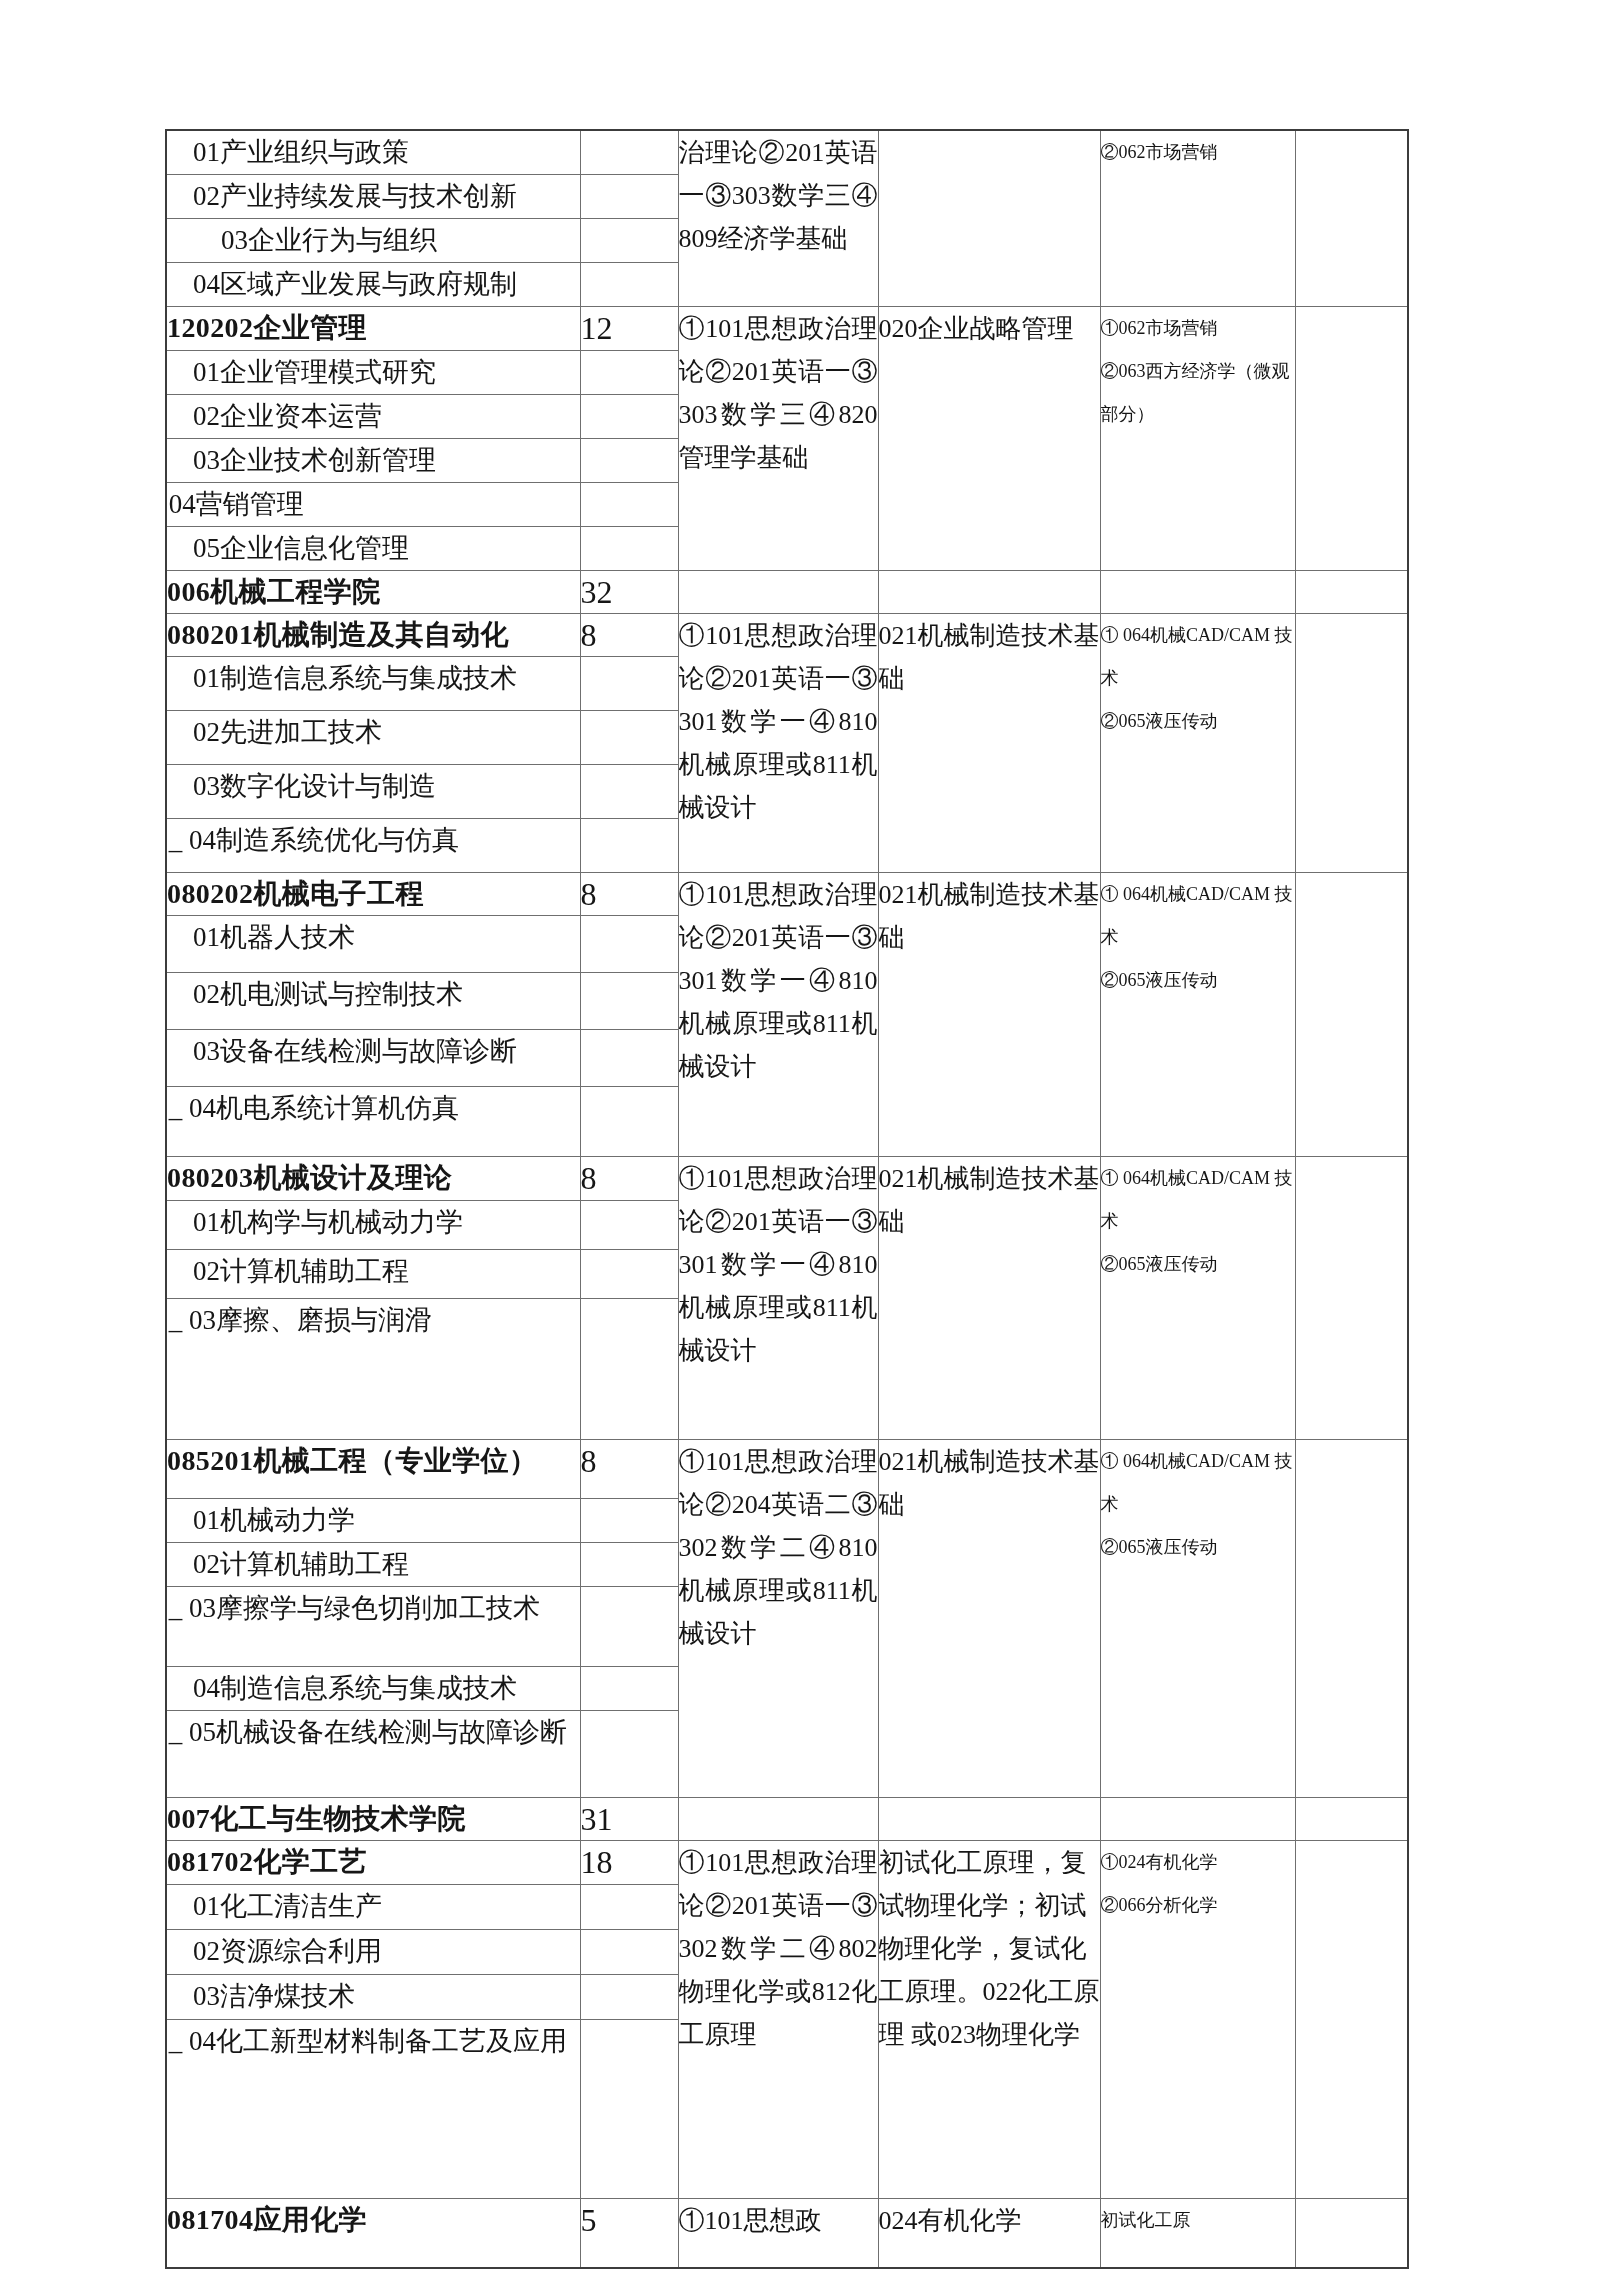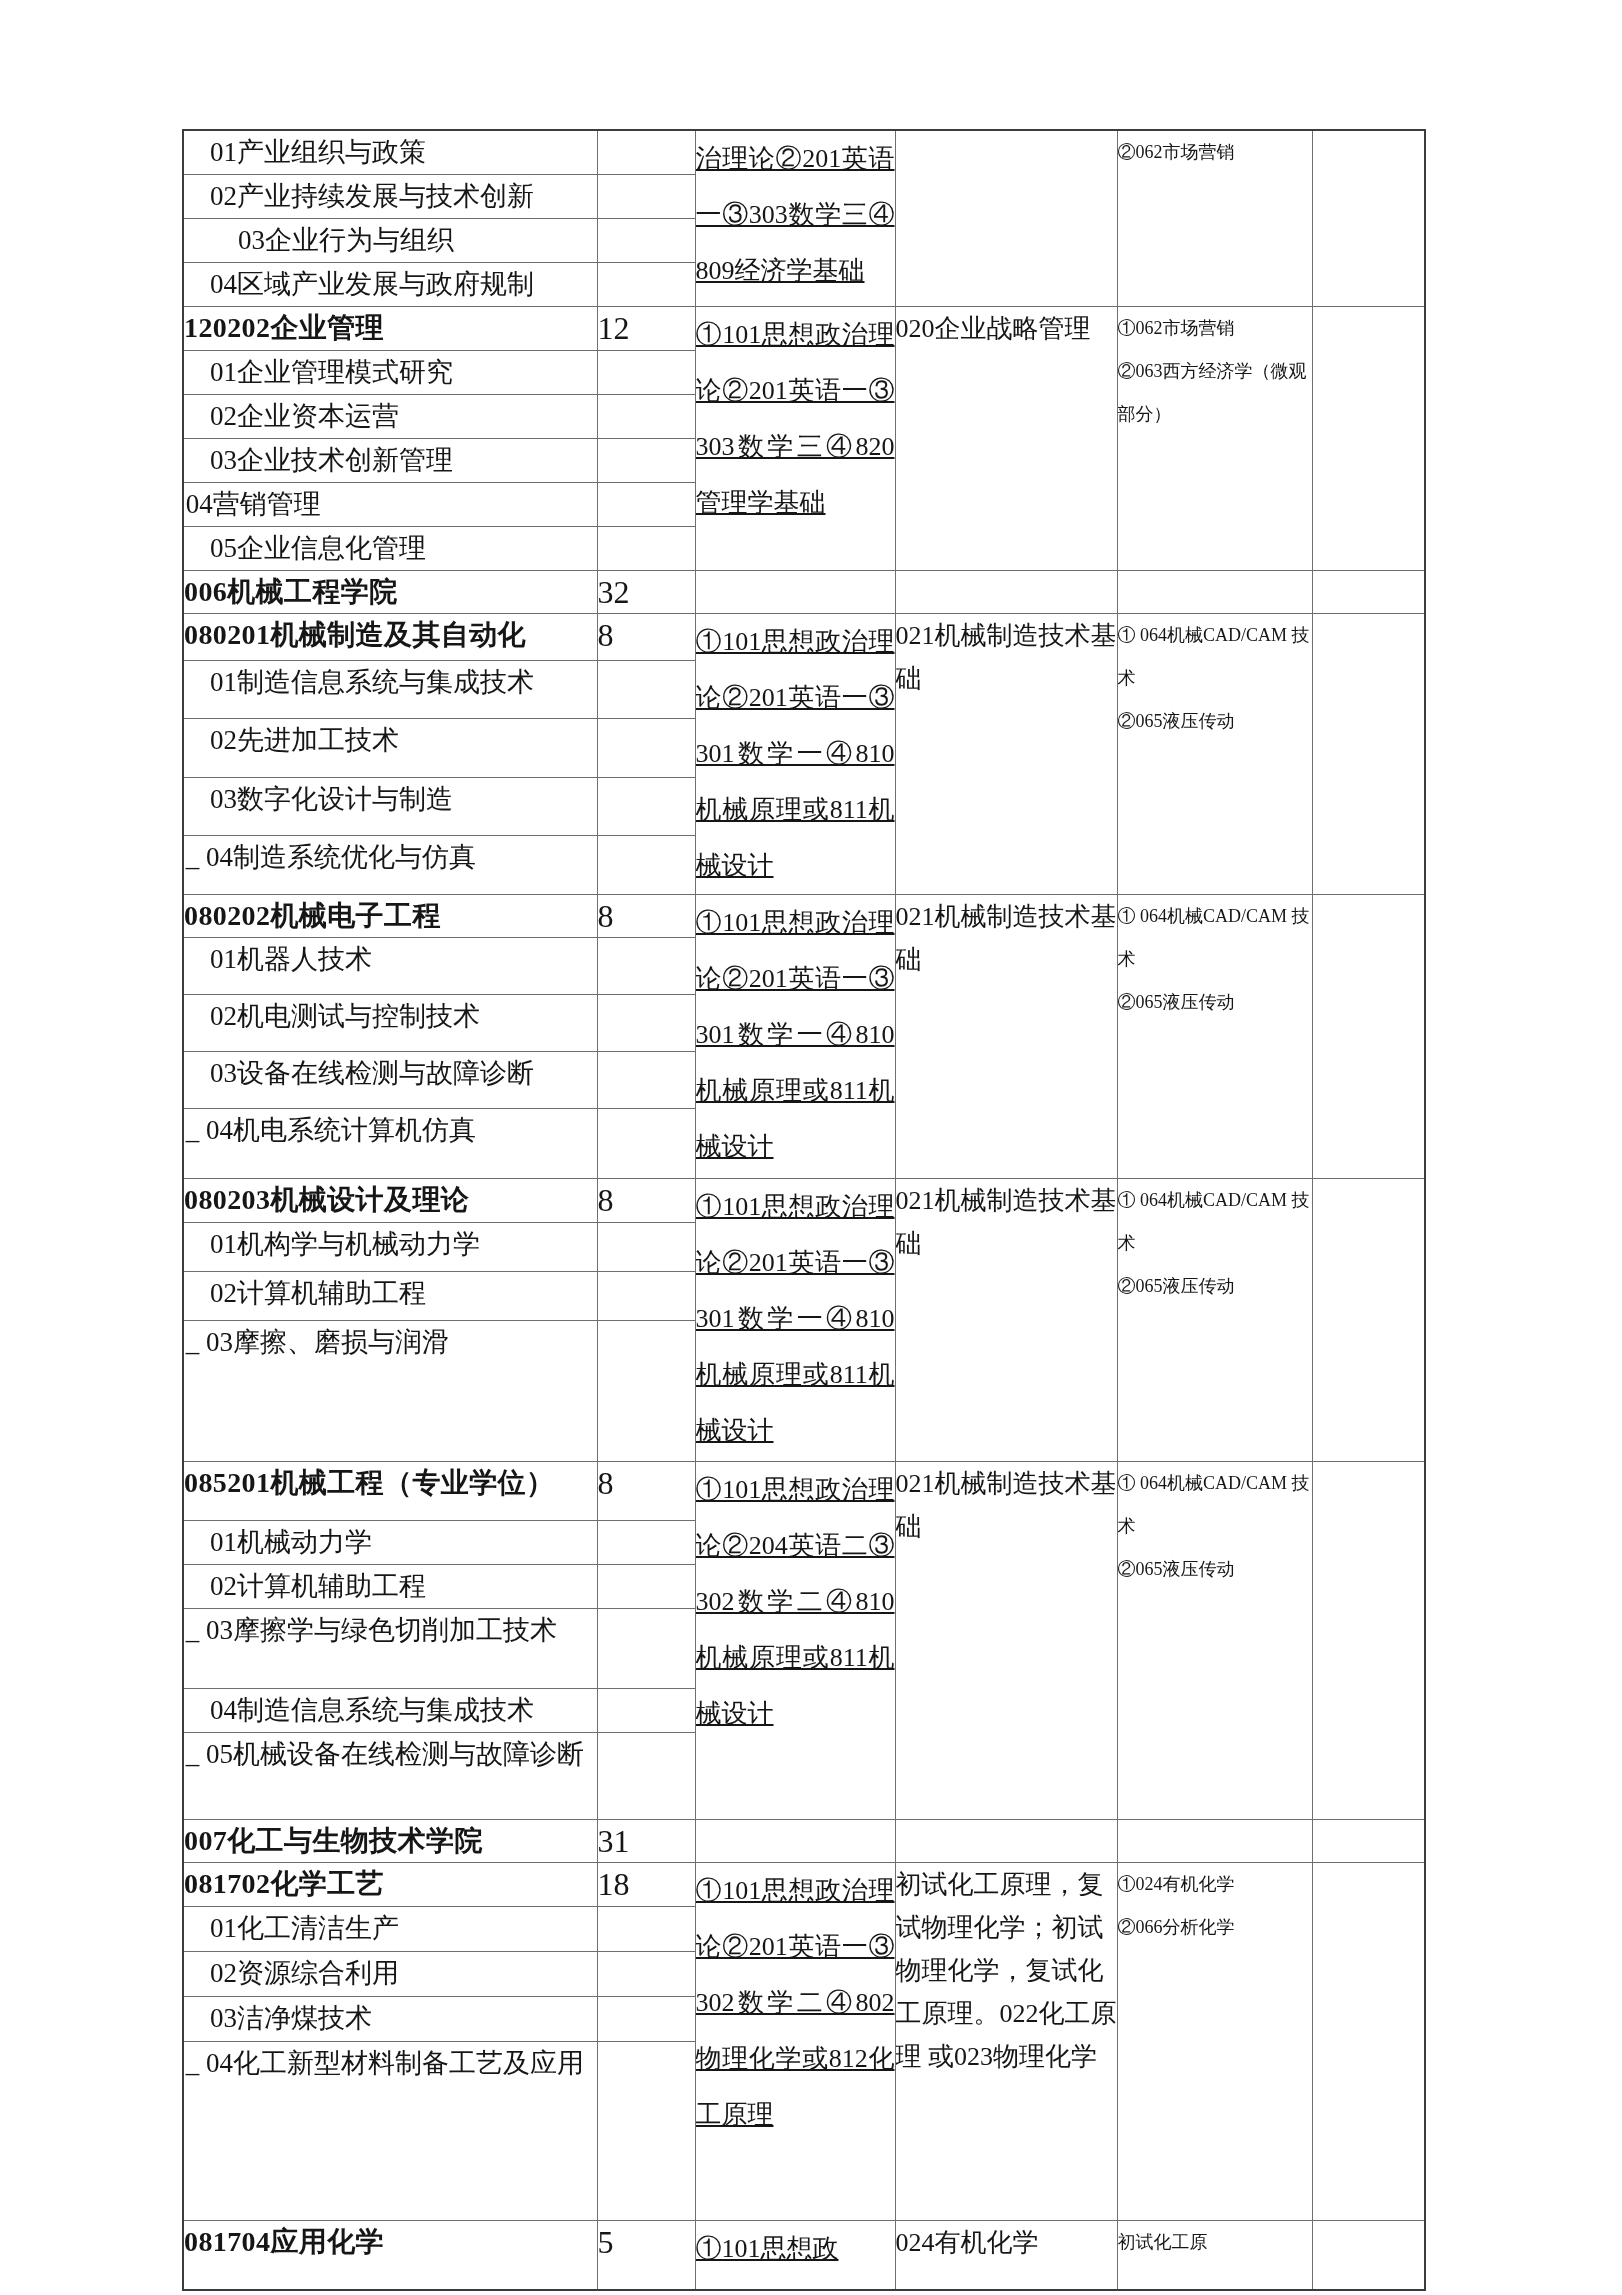--- a/index.html
+++ b/index.html
@@ -5,21 +5,21 @@
   html,body{margin:0;padding:0;background:#e8e8e8;}
   .page{
     position:relative;
     width:1623px;height:2295px;
     background:#ffffff;
     font-family:"Liberation Serif","DejaVu Serif",serif;
     color:#161616;
     overflow:hidden;
   }
   table.catalog{
-    position:absolute;left:182px;top:129px;
+    position:absolute;left:165px;top:129px;
     width:1242px;
     border-collapse:collapse;
     table-layout:fixed;
     border:2.6px solid #3c3c3c;
   }
   table.catalog td{
     border:1.7px solid #6f6f6f;
     vertical-align:top;
     padding:0;
     overflow:hidden;
@@ -39,25 +39,24 @@
     letter-spacing:0.4px;
   }
   
   td.num{
     font-size:32px;line-height:42px;
     padding:1.7px 3.5px 0 14px;
     font-family:Liberation Serif, serif;
   }
   
   td.exam{
-    font-size:26px;line-height:56px;
+    font-size:26px;line-height:43px;
     padding:5.2px 17.4px 5.2px 12.2px;
     text-align:justify;
     text-justify:inter-character;
-    text-decoration:underline;
   }
   
   td.retest{
     font-size:26px;line-height:43px;
     padding:5.2px 21px 5.2px 14px;
   }
   
   td.extra{
     font-size:18px;line-height:43px;
     padding:5.2px 15.7px 5.2px 12.2px;

